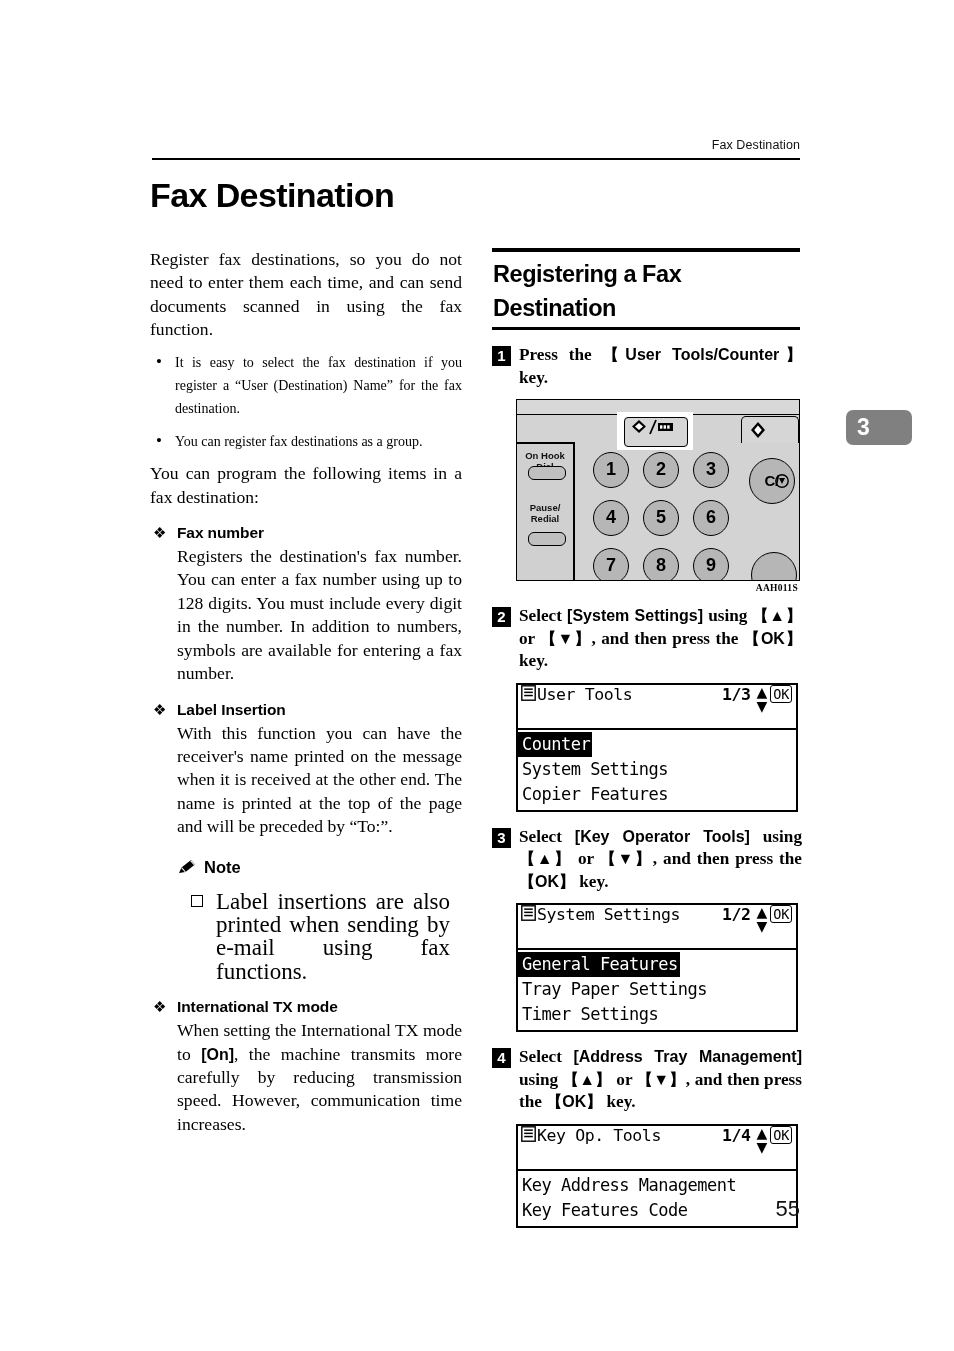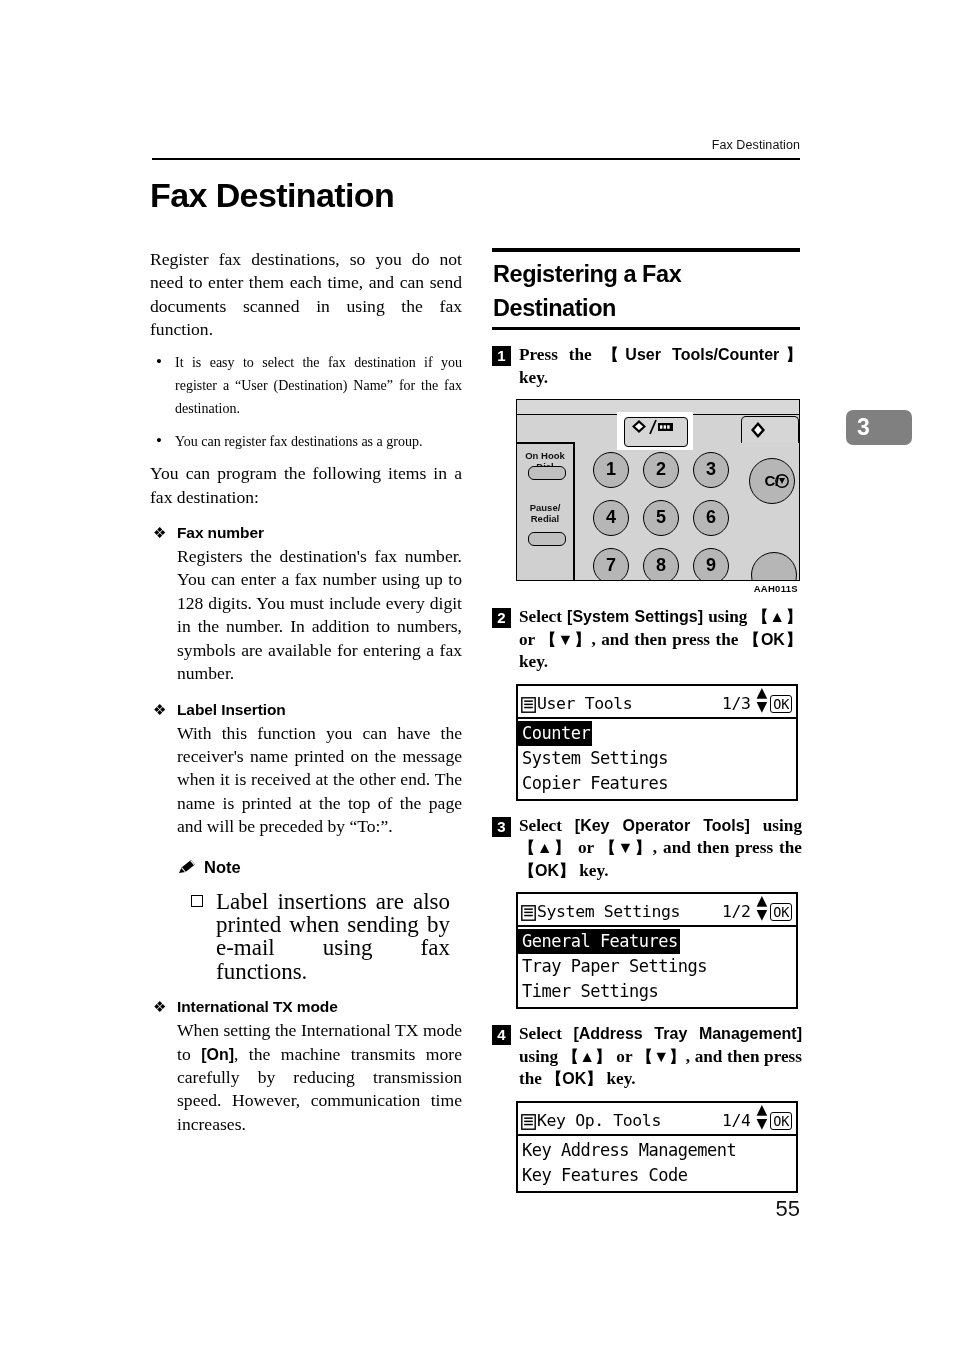--- a/index.html
+++ b/index.html
@@ -326,21 +326,21 @@
   }
   .clear-key2 {
     position: absolute;
     left: 234px; top: 152px;
     width: 44px; height: 44px;
     border-radius: 50%;
     background: #b6b6b6;
     border: 1.6px solid #000;
   }
   .fig-caption {
-    font-family: Liberation Sans, sans-serif;
+    font-family: Liberation Serif, serif;
     font-weight: bold;
     font-size: 9.5px;
     letter-spacing: 0.3px;
     text-align: right;
     width: 306px;
     margin: 1px 0 12px 0;
   }
 
   
   .lcd {
@@ -349,39 +349,40 @@
     margin: 7px 0 14px 24px;
     border: 2.2px solid #000;
     background: #fff;
     font-family: "DejaVu Sans Mono", monospace;
   }
   .lcd-titlebar {
     position: relative;
     height: 27px;
     border-bottom: 2.2px solid #000;
     display: flex;
-    align-items: flex-end;
-    padding: 0 4px 4px 3px;
+    align-items: flex-start;
+    padding: 0 4px 16px 3px;
   }
   .lcd-icon {
     width: 15px; height: 16px;
     flex: 0 0 auto;
     margin-right: 1px;
   }
   .lcd-title {
     font-size: 16.5px;
     letter-spacing: -0.4px;
     white-space: pre;
     flex: 0 0 auto;
   }
   .lcd-page {
     font-size: 16.5px;
     letter-spacing: -0.4px;
     margin-left: auto;
     white-space: pre;
+    font-weight: bold;
   }
   .lcd-updown {
     margin: 0 3px 0 6px;
     font-family: "DejaVu Sans", sans-serif;
     font-size: 14px;
     line-height: 14px;
   }
   .lcd-ok {
     border: 1.8px solid #000;
     border-radius: 3px;

